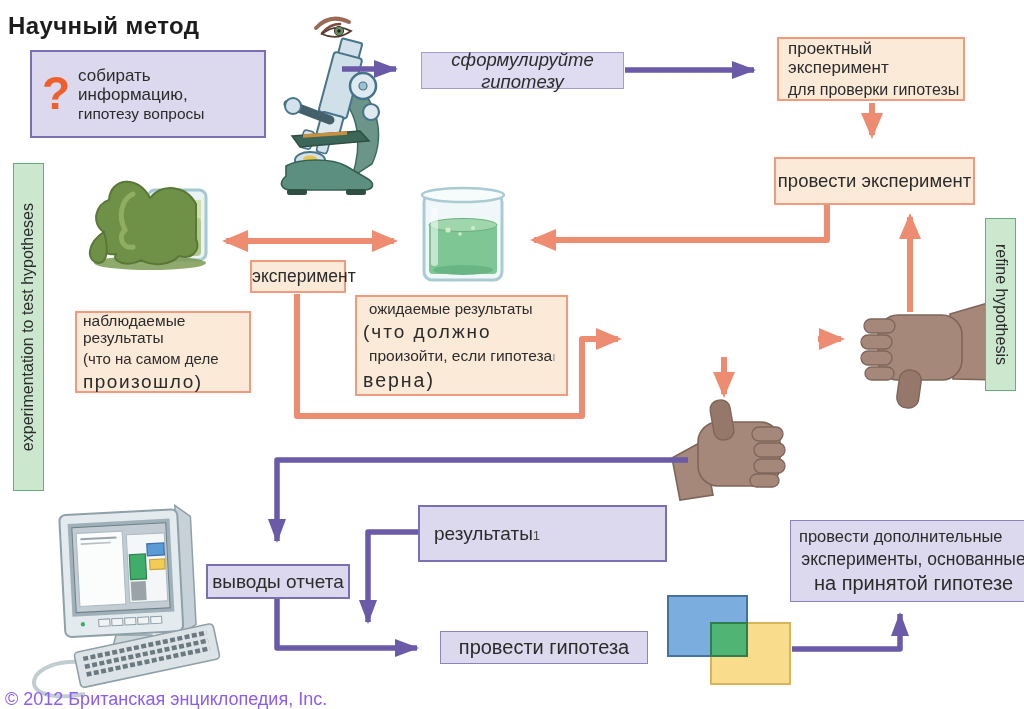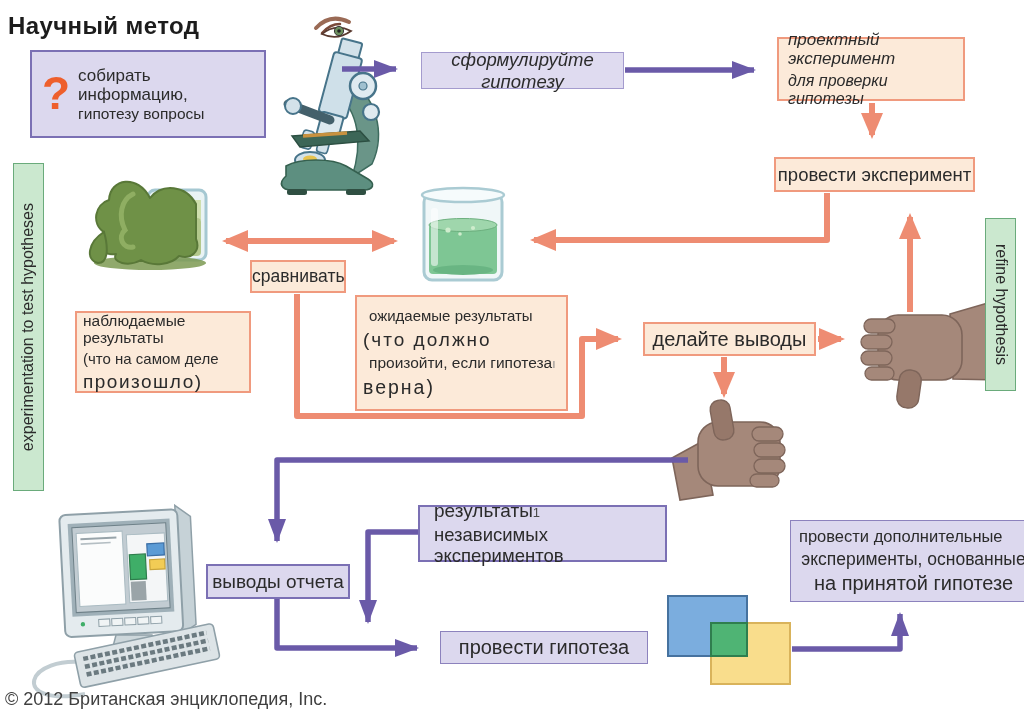--- a/index.html
+++ b/index.html
@@ -18,21 +18,21 @@
   .center { text-align:center; }
   .t15 { font-size:15px; } .t155{ font-size:15.5px; } .t16 { font-size:16px; }
   .t165{ font-size:16.5px;} .t17 { font-size:17px; } .t175{ font-size:17.5px; } .t185{ font-size:18.5px; } .t19 { font-size:19px; }
   .t195{ font-size:19.5px;} .t20 { font-size:20px; }
   .sp1 { letter-spacing:1.5px; } .sp2 { letter-spacing:2px; }
   .pl6 { padding-left:6px; } .pl9 { padding-left:9px; } .pl12 { padding-left:12px; }
   .vert-up   { writing-mode:vertical-rl; transform:rotate(180deg); }
   .vert-down { writing-mode:vertical-rl; }
 
   #title { position:absolute; left:8px; top:4px; font-size:24px; font-weight:bold; letter-spacing:.4px; color:#1c1c1c; }
-  #copyright { position:absolute; left:5px; top:681px; font-size:18px; color:#404040; }
+  #copyright { position:absolute; left:5px; top:681px; font-size:18px; color:#8b5cf6; }
 
   #gather-box { flex-direction:row; align-items:center; gap:8px; padding-left:10px; border-width:2.5px; }
   #gather-q { font-size:46px; font-weight:bold; color:#ee5f2c; line-height:.9; }
   .mark { font-size:13px; color:#4a4a4a; }
   .marklight { font-size:12px; color:#8a8a8a; }
 </style>
 </head>
 <body>
 
 <div id="stage">
@@ -187,57 +187,53 @@
     <div>
       <div class="t17">собирать информацию,</div>
       <div class="t155">гипотезу вопросы</div>
     </div>
   </div>
 
   <div class="box lav-light center" style="left:421px; top:44px; width:203px; height:37px;">
     <div class="t185">сформулируйте гипотезу</div>
   </div>
 
-  <div class="box peach pl9" style="left:777px; top:29px; width:188px; height:64px;font-style:italic;">
+  <div class="box peach pl9" style="left:777px; top:29px; width:188px; height:64px;">
     <div class="t17">проектный эксперимент</div>
     <div class="t16" style="margin-top:3px;">для проверки гипотезы</div>
   </div>
 
-  <div class="box peach center" style="left:774px; top:149px; width:201px; height:35px;justify-content:center;">
+  <div class="box peach center" style="left:774px; top:149px; width:201px; height:48px;justify-content:center;">
     <div class="t185">провести эксперимент</div>
   </div>
 
   <div class="box peach pl6" style="left:75px; top:303px; width:176px; height:82px;">
     <div class="t155">наблюдаемые результаты</div>
     <div class="t15" style="margin-top:3px;">(что на самом деле</div>
     <div class="t19 sp1" style="margin-top:3px;">произошло)</div>
   </div>
 
   <div class="box peach center" style="left:250px; top:252px; width:96px; height:33px;">
-    <div class="t175">сравнивать</div>
-  </div>
-
-  <div class="box peach pl12" style="left:355px; top:287px; width:213px; height:116px;">
+    <div class="t175">эксперимент</div>
+  </div>
+
+  <div class="box peach pl12" style="left:355px; top:287px; width:213px; height:101px;">
     <div class="t15">ожидаемые результаты</div>
     <div class="t19 sp2" style="margin-top:4px; margin-left:-6px;">(что должно</div>
     <div class="t155" style="margin-top:4px;"><span>произойти, если гипотеза</span><span class="marklight">ı</span></div>
     <div class="t195 sp2" style="margin-top:4px; margin-left:-6px;">верна)</div>
   </div>
 
-  <div class="box peach center" style="left:643px; top:314px; width:173px; height:34px;">
-    <div class="t20">делайте выводы</div>
-  </div>
 
   <div class="box lav center" style="left:206px; top:556px; width:144px; height:35px;">
     <div class="t19">выводы отчета</div>
   </div>
 
   <div class="box lav" style="left:418px; top:497px; width:249px; height:57px; padding-left:14px;">
     <div class="t19"><span>результаты</span><span class="mark">1</span></div>
-    <div class="t185" style="margin-top:2px;">независимых экспериментов</div>
   </div>
 
   <div class="box lav-mid center" style="left:440px; top:623px; width:208px; height:33px;">
     <div class="t20">провести гипотеза</div>
   </div>
 
   <div class="box lav-mid" style="left:790px; top:512px; width:247px; height:82px;">
     <div class="t165" style="padding-left:8px;">провести дополнительные</div>
     <div class="t175 center" style="margin-top:3px;">эксперименты, основанные</div>
     <div class="t20 center" style="margin-top:3px;">на принятой гипотезе</div>

